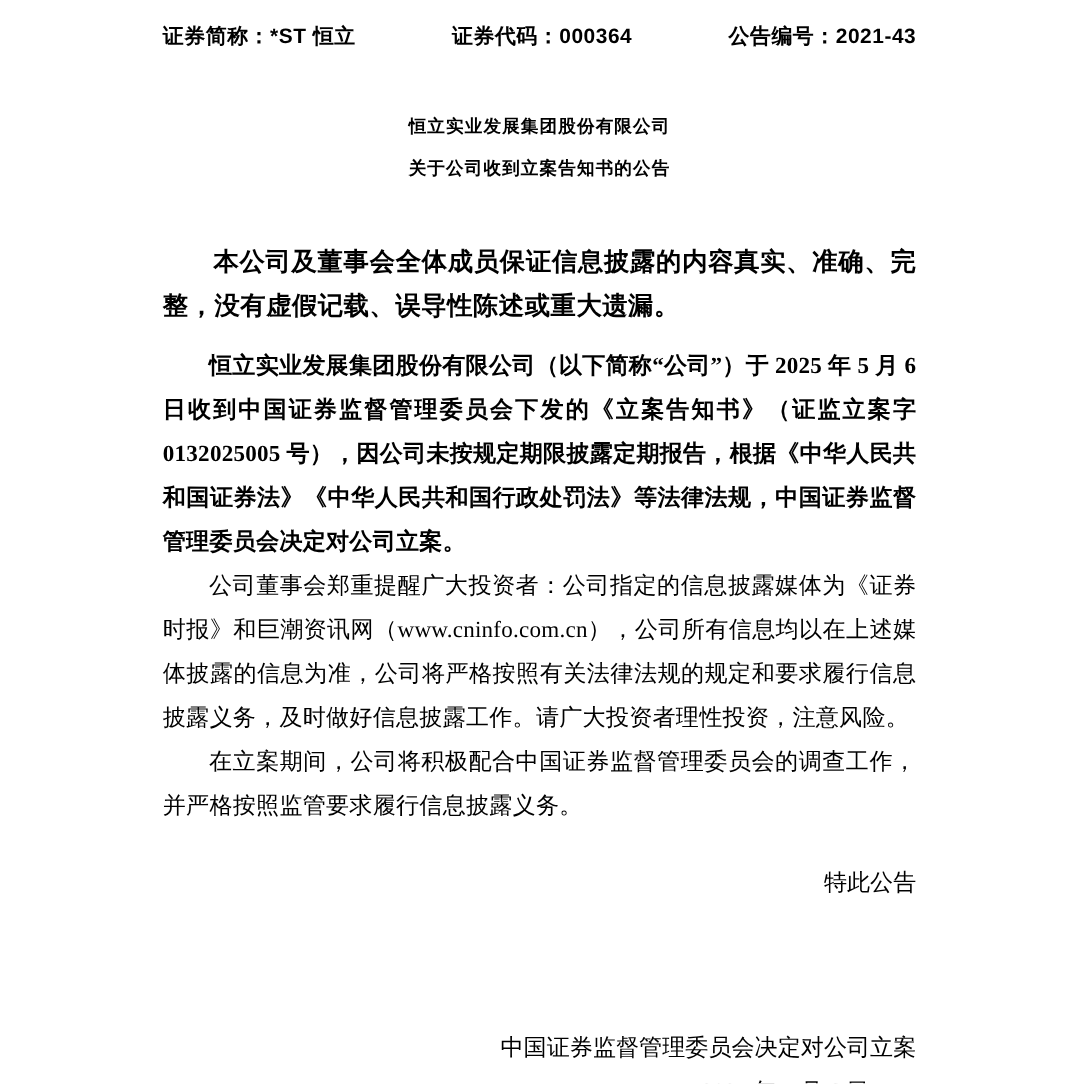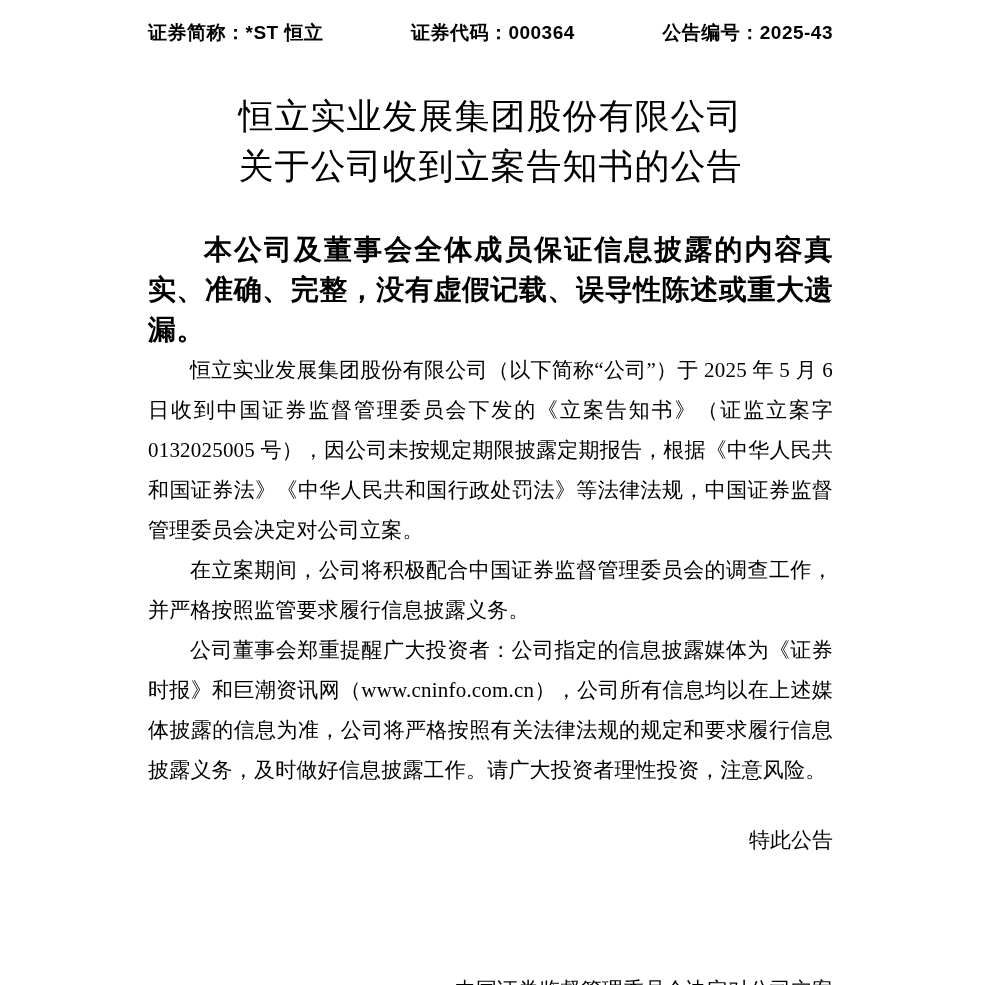--- a/index.html
+++ b/index.html
@@ -27,51 +27,53 @@
     align-items: baseline;
     font-family: "Liberation Sans", "DejaVu Sans", sans-serif;
     font-weight: 700;
     font-size: 19px;
     letter-spacing: 0.5px;
   }
   .doc-title {
     margin: 0;
     text-align: center;
     font-family: "Liberation Sans", "DejaVu Sans", sans-serif;
-    font-weight: 400;
-    font-size: 35px;
+    font-weight: 700;
+    font-size: 16px;
     line-height: 36px;
     letter-spacing: 1px;
   }
   .doc-title.first {
     margin-top: 52px;
   }
   .doc-title.second {
-    margin-top: 14px;
+    margin-top: 2px;
   }
   p {
     margin: 0;
   }
   .disclaimer {
     margin-top: 46px;
     font-weight: 700;
-    font-size: 28px;
+    font-size: 23px;
     line-height: 40px;
     text-indent: 2em;
     text-align: justify;
     letter-spacing: 0.5px;
   }
   .body-para {
     font-size: 21px;
     line-height: 40px;
     text-indent: 2em;
     text-align: justify;
     letter-spacing: 0.2px;
   }
   .body-para.first {
+    margin-top: 14px;
+    font-weight: bold;
   }
   .closing {
     margin-top: 30px;
     font-size: 21px;
     line-height: 40px;
     text-indent: 2em;
     text-align: right;
   }
   .footer-block {
     margin-top: 110px;
@@ -85,34 +87,34 @@
 </style>
 </head>
 <body>
 
 <div class="page">
   <div class="content">
 
     <div class="header-row">
       <span>证券简称：*ST 恒立</span>
       <span>证券代码：000364</span>
-      <span>公告编号：2025-43</span>
+      <span>公告编号：2021-43</span>
     </div>
 
     <h1 class="doc-title first">恒立实业发展集团股份有限公司</h1>
 
     <h1 class="doc-title second">关于公司收到立案告知书的公告</h1>
 
     <p class="disclaimer">本公司及董事会全体成员保证信息披露的内容真实、准确、完整，没有虚假记载、误导性陈述或重大遗漏。</p>
 
     <p class="body-para first">恒立实业发展集团股份有限公司（以下简称“公司”）于 2025 年 5 月 6 日收到中国证券监督管理委员会下发的《立案告知书》（证监立案字 0132025005 号），因公司未按规定期限披露定期报告，根据《中华人民共和国证券法》《中华人民共和国行政处罚法》等法律法规，中国证券监督管理委员会决定对公司立案。</p>
 
+    <p class="body-para">公司董事会郑重提醒广大投资者：公司指定的信息披露媒体为《证券时报》和巨潮资讯网（www.cninfo.com.cn），公司所有信息均以在上述媒体披露的信息为准，公司将严格按照有关法律法规的规定和要求履行信息披露义务，及时做好信息披露工作。请广大投资者理性投资，注意风险。</p>
+
     <p class="body-para">在立案期间，公司将积极配合中国证券监督管理委员会的调查工作，并严格按照监管要求履行信息披露义务。</p>
-
-    <p class="body-para">公司董事会郑重提醒广大投资者：公司指定的信息披露媒体为《证券时报》和巨潮资讯网（www.cninfo.com.cn），公司所有信息均以在上述媒体披露的信息为准，公司将严格按照有关法律法规的规定和要求履行信息披露义务，及时做好信息披露工作。请广大投资者理性投资，注意风险。</p>
 
     <p class="closing">特此公告</p>
 
     <div class="footer-block">
       <div>中国证券监督管理委员会决定对公司立案</div>
       <div class="footer-date">2025 年 5 月 6 日</div>
     </div>
 
   </div>
 </div>

